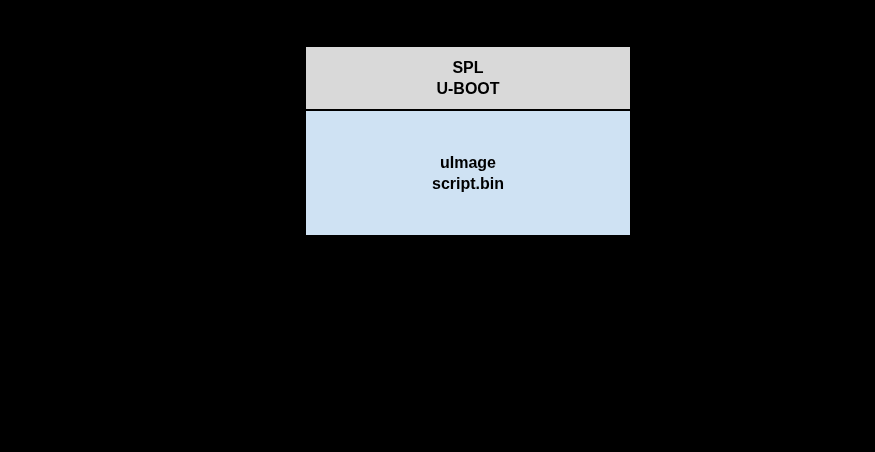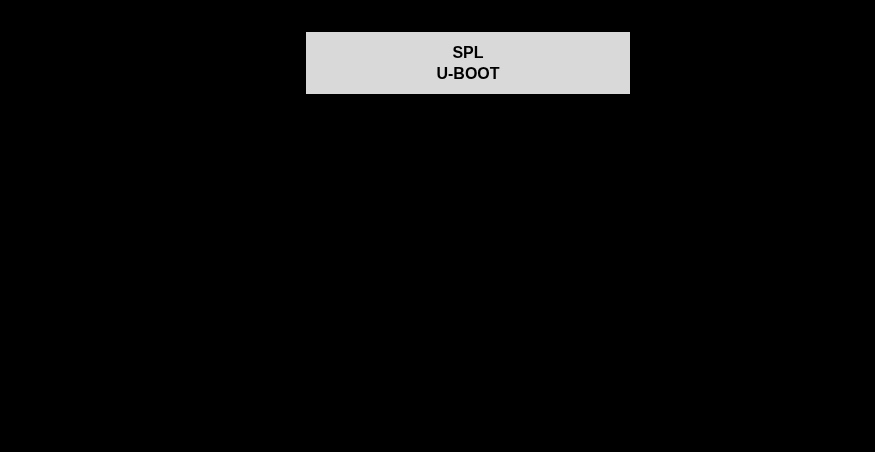--- a/index.html
+++ b/index.html
@@ -10,21 +10,21 @@
     width: 875px;
     height: 452px;
     background: #000000;
     position: relative;
     overflow: hidden;
     font-family: "Liberation Sans", sans-serif;
   }
   .diagram-stack {
     position: absolute;
     left: 305px;
-    top: 31px;
+    top: 46px;
     width: 324px;
     height: 395px;
     display: flex;
     flex-direction: column;
     border: 1px solid #000000;
     box-sizing: content-box;
   }
   .partition {
     display: flex;
     flex-direction: column;
@@ -47,15 +47,19 @@
 </head>
 <body>
 
 <div class="diagram-stack">
 
   <div class="partition sec-0" style="background-color: rgb(217, 217, 217);">
     <div class="line">SPL</div>
     <div class="line">U-BOOT</div>
   </div>
 
+  <div class="partition sec-1" style="background-color: rgb(207, 226, 243);">
+    <div class="line">uImage</div>
+    <div class="line">script.bin</div>
+  </div>
 
 
 </div>
 
 </body></html>

